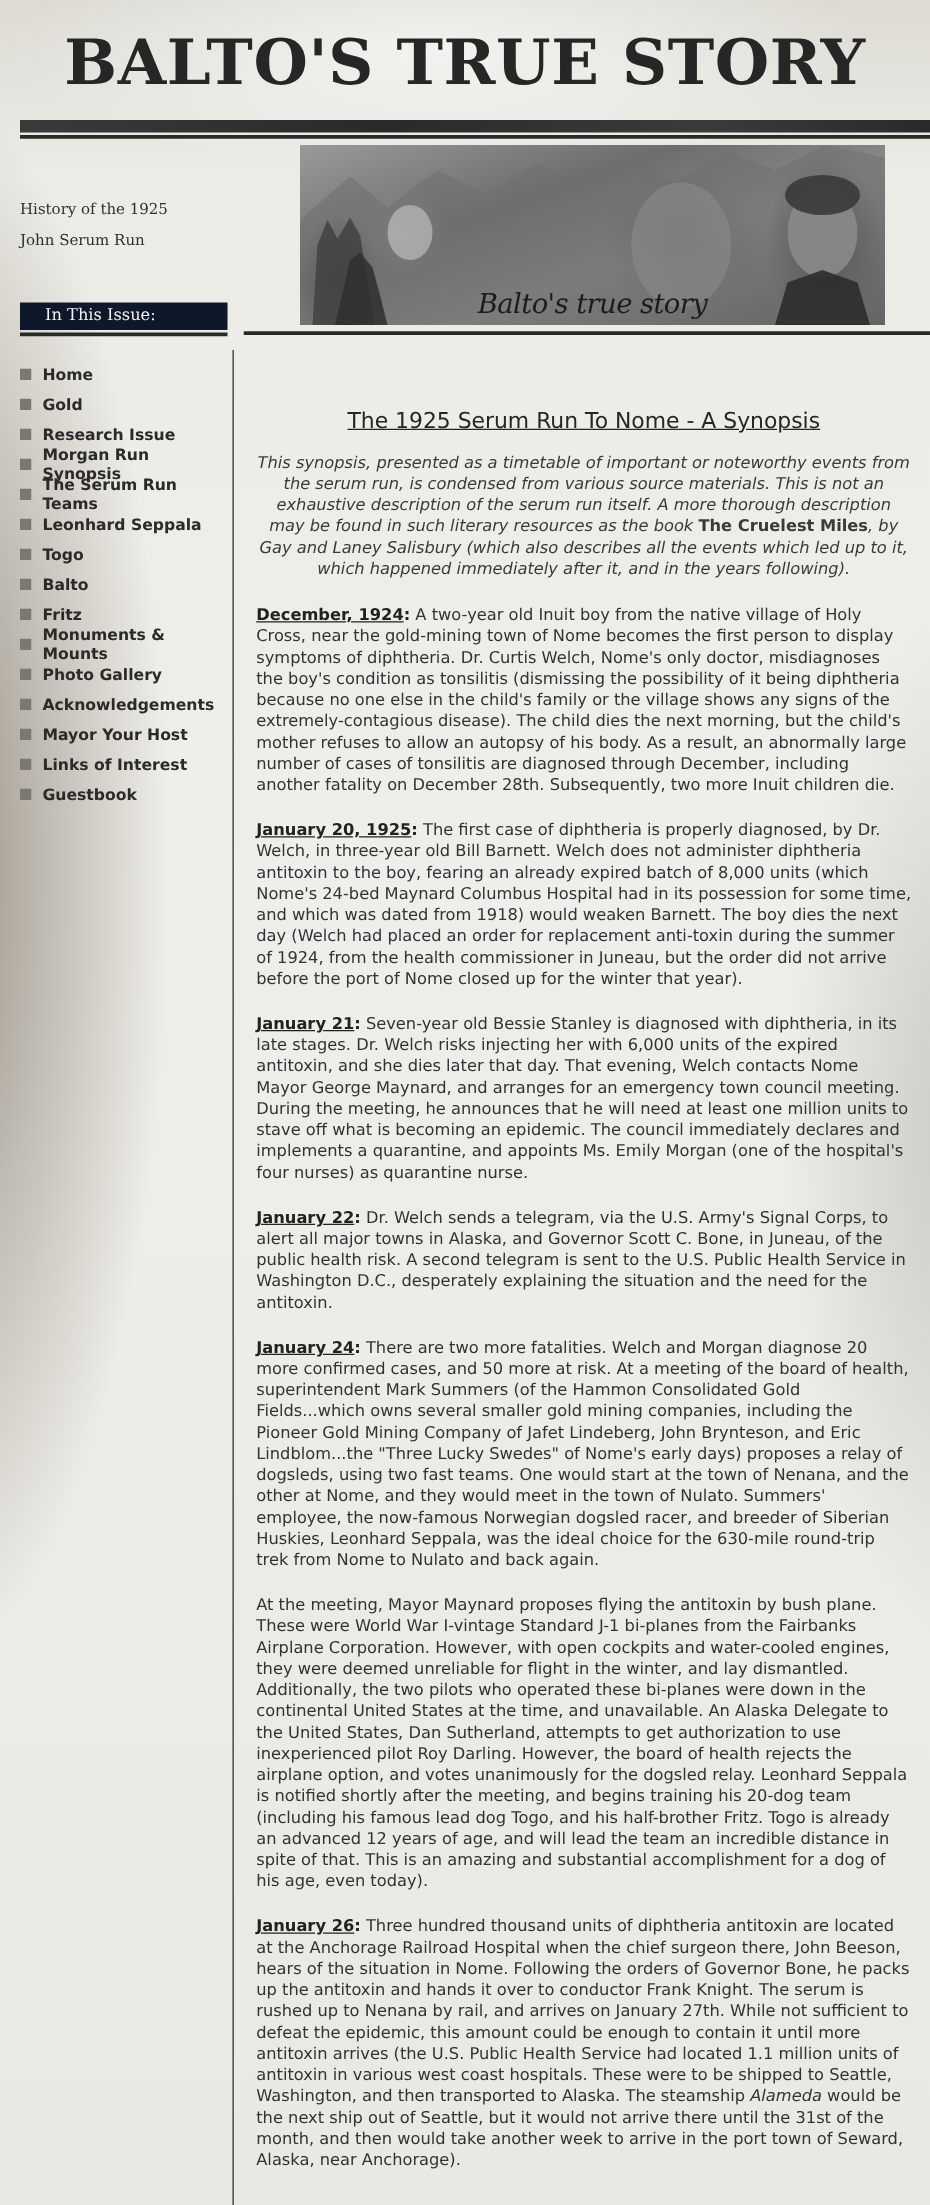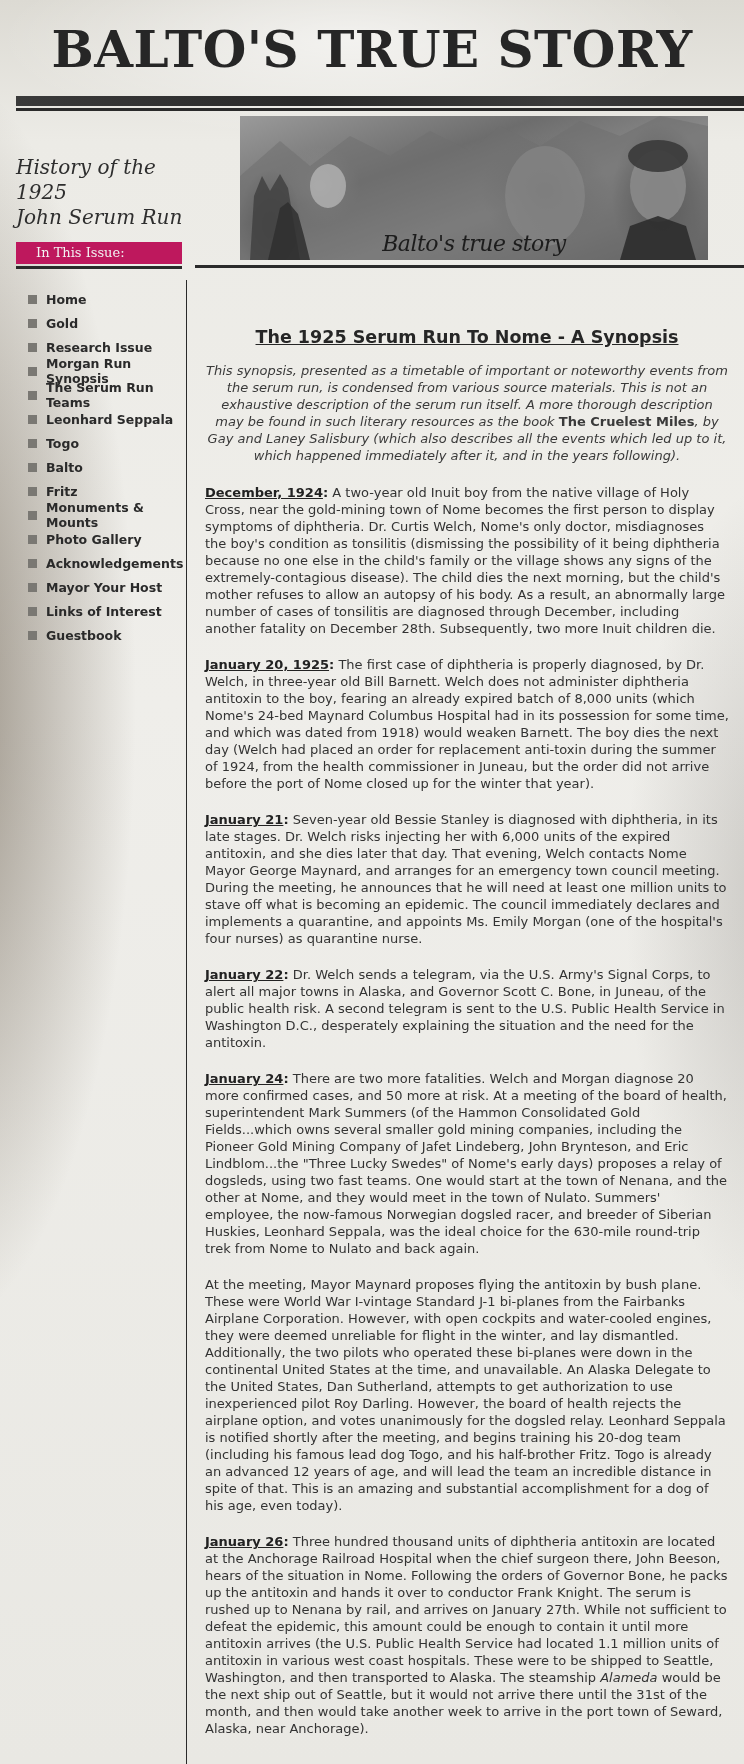--- a/index.html
+++ b/index.html
@@ -34,22 +34,21 @@
     position: absolute; left: 16px; top: 96px; width: 728px; height: 10px;
     background: linear-gradient(90deg, #3a3a3a, #2a2a2a 40%, #3b3b3b 75%, #2a2a2a);
   }
   .rule-thin {
     position: absolute; left: 16px; top: 108px; width: 728px; height: 3px;
     background: #2a2a2a;
   }
   .subtitle {
     position: absolute; left: 16px; top: 155px; width: 180px;
     font-family: "DejaVu Serif", "Liberation Serif", serif;
-    font-style: italic;
-    font-size: 20px; line-height: 25px;
+    font-size: 12px; line-height: 25px;
     color: #2e2e2e;
   }
   .banner {
     position: absolute; left: 240px; top: 116px; width: 468px; height: 144px;
     overflow: hidden;
     background:
       radial-gradient(ellipse 60px 90px at 420px 80px, #3e3e3e, rgba(60,60,60,0) 80%),
       radial-gradient(ellipse 80px 70px at 305px 75px, #6a6a6a, rgba(90,90,90,0) 80%),
       radial-gradient(ellipse 40px 70px at 30px 110px, #4a4a4a, rgba(60,60,60,0) 80%),
       radial-gradient(ellipse 50px 50px at 80px 70px, #8a8a8a, rgba(120,120,120,0) 80%),
@@ -62,21 +61,21 @@
     position: absolute; left: 0; bottom: 4px; width: 100%;
     text-align: center;
     font-family: "DejaVu Serif", "Liberation Serif", serif;
     font-style: italic;
     font-size: 22px;
     color: #1c1c1c;
     letter-spacing: -0.5px;
   }
   .issue-box {
     position: absolute; left: 16px; top: 242px; width: 166px; height: 22px;
-    background: #be185d;
+    background: #0f172a;
     color: #f2f2f2;
     font-family: "DejaVu Serif", "Liberation Serif", serif;
     font-size: 13px; line-height: 22px;
     padding-left: 20px; box-sizing: border-box;
   }
   .issue-rule {
     position: absolute; left: 16px; top: 266px; width: 166px; height: 3px; background: #2a2a2a;
   }
   .main-rule {
     position: absolute; left: 195px; top: 265px; width: 549px; height: 3px; background: #2a2a2a;
@@ -84,37 +83,37 @@
   .vdivider {
     position: absolute; left: 186px; top: 280px; width: 1px; height: 1484px; background: #2a2a2a;
   }
   .nav {
     position: absolute; left: 0; top: 287px; width: 186px;
     list-style: none; margin: 0; padding: 0;
   }
   .nav li {
     height: 24px;
     display: flex; align-items: center;
-    padding-left: 28px;
+    padding-left: 16px;
     font-size: 12.5px; font-weight: bold;
     color: #2a2a2a;
     cursor: pointer;
   }
   .nav .bullet {
     width: 9px; height: 9px; background: #7a7873; margin-right: 9px; flex: none;
   }
   .content {
     position: absolute; left: 205px; top: 326px; width: 524px;
     font-size: 13px; line-height: 17px; color: #333;
   }
   .content h2 {
     margin: 0 0 14px 0;
     text-align: center;
     font-size: 17.5px; line-height: 22px;
-    font-weight: bold;
+    font-weight: normal;
     text-decoration: underline;
     color: #262626;
   }
   .intro {
     text-align: center; font-style: italic; margin: 0 0 20px 0; color: #3a3a3a;
   }
   .intro b { font-style: normal; }
   .entry { margin: 0 0 19px 0; }
   .entry .date { font-weight: bold; text-decoration: underline; color: #222; margin-top: 10px; }
   .entry .colon { font-weight: bold; color: #222; }

